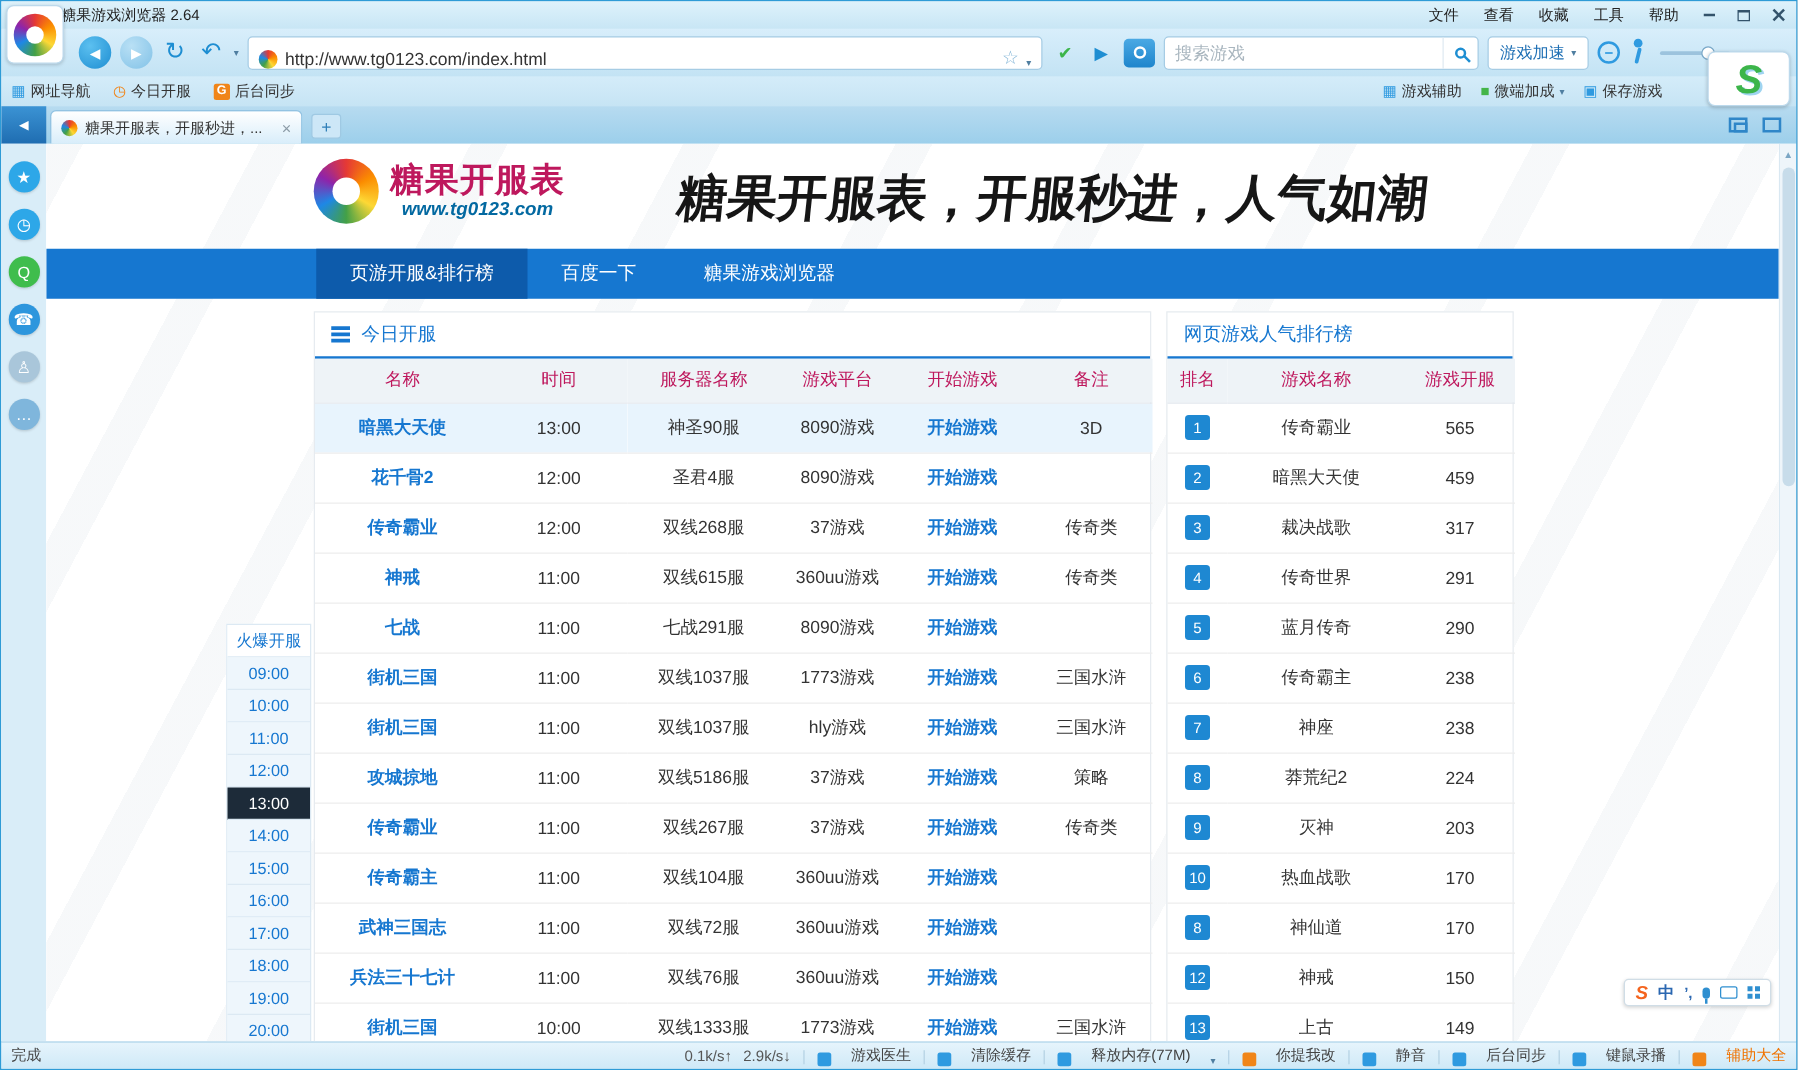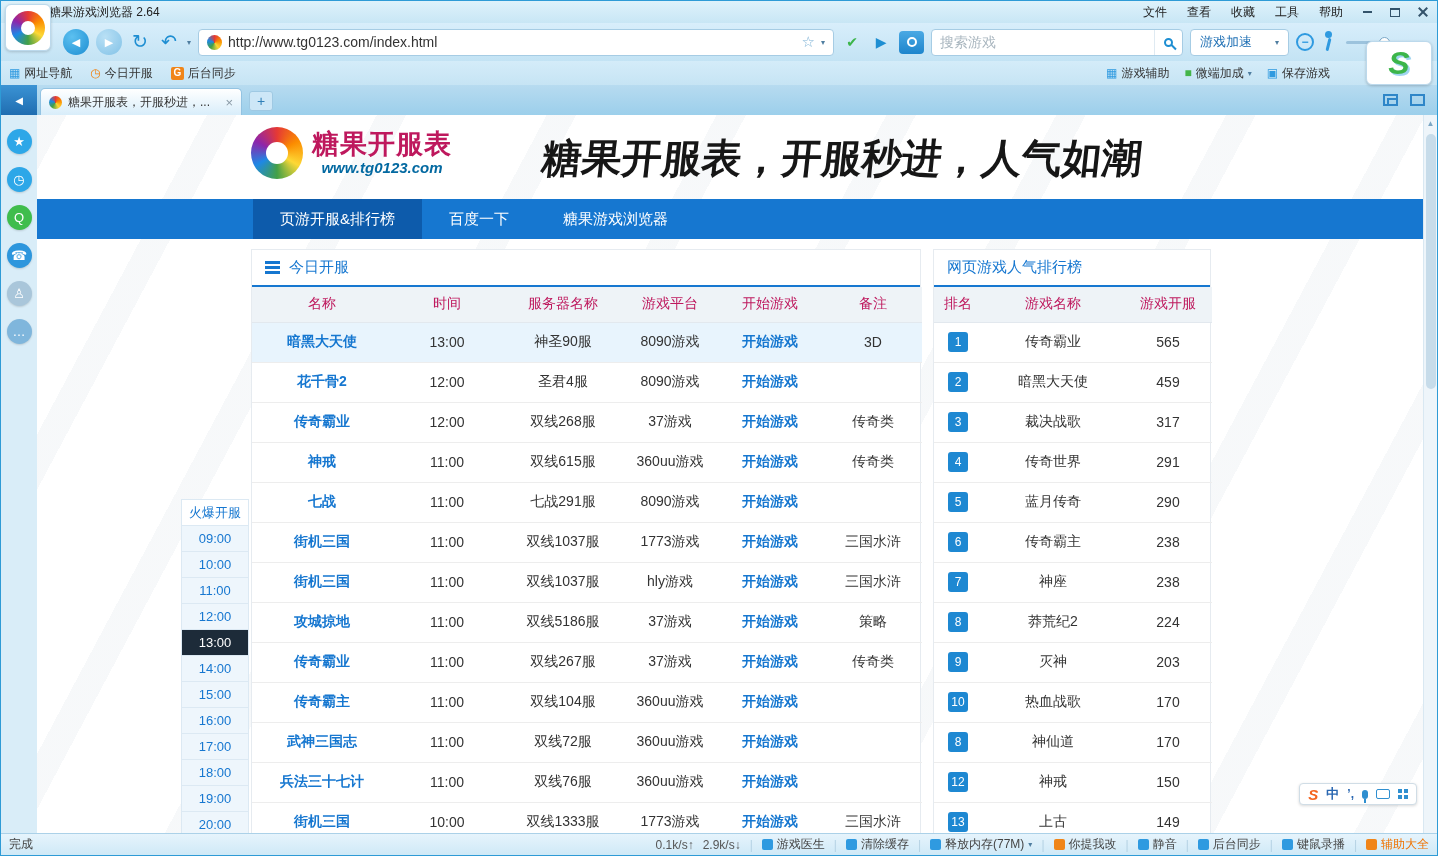--- a/index.html
+++ b/index.html
@@ -31,36 +31,36 @@
   #toolbar{height:38px;flex:0 0 38px;display:flex;align-items:center;gap:7px;padding-left:62px;
     background:linear-gradient(#d8eefb,#c3e3f4);position:relative;}
   .navbtn{width:26px;height:26px;border-radius:50%;color:#fff;display:flex;align-items:center;justify-content:center;font-size:11px;}
   .back{background:radial-gradient(circle at 35% 30%,#5cc0f0,#1e8ed2);}
   .fwd{background:radial-gradient(circle at 35% 30%,#b9e0f5,#82c2e7);}
   .tbglyph{font-size:19px;color:#1e8ed2;width:22px;text-align:center;line-height:26px;}
   .tbglyph.green{color:#3cb54a;font-size:14px;}
   .tbglyph.blue{font-size:14px;}
   .dd{font-size:8px;color:#4f7ea0;}
   #addressbar{width:636px;height:27px;background:#fff;border:1px solid #a6cce4;border-radius:4px;
-    display:flex;align-items:center;padding:0 8px;gap:6px;}
+    display:flex;align-items:flex-end;padding:0 8px;gap:6px;}
   .favicon{width:15px;height:15px;border-radius:50%;flex:0 0 auto;
     background:conic-gradient(#e53935,#fb8c00,#fdd835,#43a047,#1e88e5,#e53935);}
   #urltext{flex:1;font-size:14px;color:#333;white-space:nowrap;overflow:hidden;}
   .star{color:#7fb3d6;font-size:15px;}
   #camicon{width:25px;height:23px;background:linear-gradient(#4aa9e4,#1e85cc);border-radius:4px;
     display:flex;align-items:center;justify-content:center;flex:0 0 auto;}
   #camicon i{width:10px;height:10px;border:2px solid #fff;border-radius:50%;}
   #searchbox{width:252px;height:27px;background:#fff;border:1px solid #a6cce4;border-radius:4px;display:flex;align-items:center;}
   #searchinput{flex:1;border:none;outline:none;padding:0 8px;font-size:14px;font-family:inherit;color:#333;background:transparent;min-width:0;}
   #searchinput::placeholder{color:#a9b6bf;}
   .mag{width:28px;height:100%;display:flex;align-items:center;justify-content:center;border-left:1px solid #dfeaf2;position:relative;}
   .mag .lens{width:9px;height:9px;border:2px solid #1e8ed2;border-radius:50%;display:block;}
   .mag .tail{position:absolute;width:7px;height:2px;background:#1e8ed2;transform:rotate(45deg);right:5px;bottom:7px;}
   #accel{height:27px;background:#fff;border:1px solid #a6cce4;border-radius:4px;display:flex;align-items:center;
-    padding:0 9px;color:#1e6fb4;font-size:13px;gap:23px;white-space:nowrap;}
+    padding:0 9px;color:#1e6fb4;font-size:13px;gap:5px;white-space:nowrap;}
   #minuscircle{width:18px;height:18px;border:2px solid #2f9ae0;border-radius:50%;color:#2f9ae0;
     display:flex;align-items:center;justify-content:center;font-size:12px;font-weight:bold;}
   #walker{position:relative;width:14px;height:24px;}
   #walker .head{position:absolute;left:4px;top:1px;width:7px;height:7px;background:#2f9ae0;border-radius:50%;}
   #walker .bodyline{position:absolute;left:6px;top:8px;width:3px;height:13px;background:#2f9ae0;transform:rotate(14deg);border-radius:2px;}
   #volslider{width:56px;height:3px;background:#9cc3dd;border-radius:2px;position:relative;margin:0 4px;}
   #volslider .knob{position:absolute;left:58%;top:-4px;width:11px;height:11px;background:#fff;border:1px solid #7aa8c8;border-radius:50%;}
   #brandcard{position:absolute;right:5px;top:40px;width:66px;height:44px;background:#fff;border:1px solid #bcd9ec;
     border-radius:6px;z-index:60;display:flex;align-items:center;justify-content:center;box-shadow:0 1px 3px rgba(0,0,0,.2);}
   #brandletter{font-size:32px;font-weight:bold;font-style:italic;color:#3cb54a;text-shadow:2px 2px 0 #9fd4f0;line-height:1;}
@@ -139,21 +139,21 @@
   #ime-punct{color:#2a67b1;font-size:12px;font-weight:bold;}
   .ime-mic{width:6px;height:9px;background:#2f8fd0;border-radius:3px;position:relative;}
   .ime-mic::after{content:"";position:absolute;left:2px;bottom:-4px;width:2px;height:4px;background:#2f8fd0;}
   .ime-kbd{width:14px;height:10px;border:1px solid #2f8fd0;border-radius:2px;}
   .ime-grid{width:4px;height:4px;background:#2f8fd0;box-shadow:6px 0 0 #2f8fd0,0 6px 0 #2f8fd0,6px 6px 0 #2f8fd0;margin-right:6px;margin-bottom:6px;}
 
   
   #statusbar{height:22px;flex:0 0 22px;background:linear-gradient(#e6f4fc,#cfe9f7);border-top:1px solid #abd1e8;
     display:flex;align-items:center;font-size:12px;color:#444;padding:0 8px;}
   #statusright{margin-left:auto;display:flex;align-items:center;gap:9px;}
-  .st-item{display:flex;align-items:center;gap:4px;white-space:nowrap;}
+  .st-item{display:flex;align-items:flex-end;gap:16px;white-space:nowrap;}
   .st-ic{width:11px;height:11px;border-radius:2px;display:inline-block;}
   .sep{color:#b5d2e4;}
   .speed{color:#555;}
 </style>
 </head>
 <body>
 
 <div id="window">
 
   <div id="applogo">

